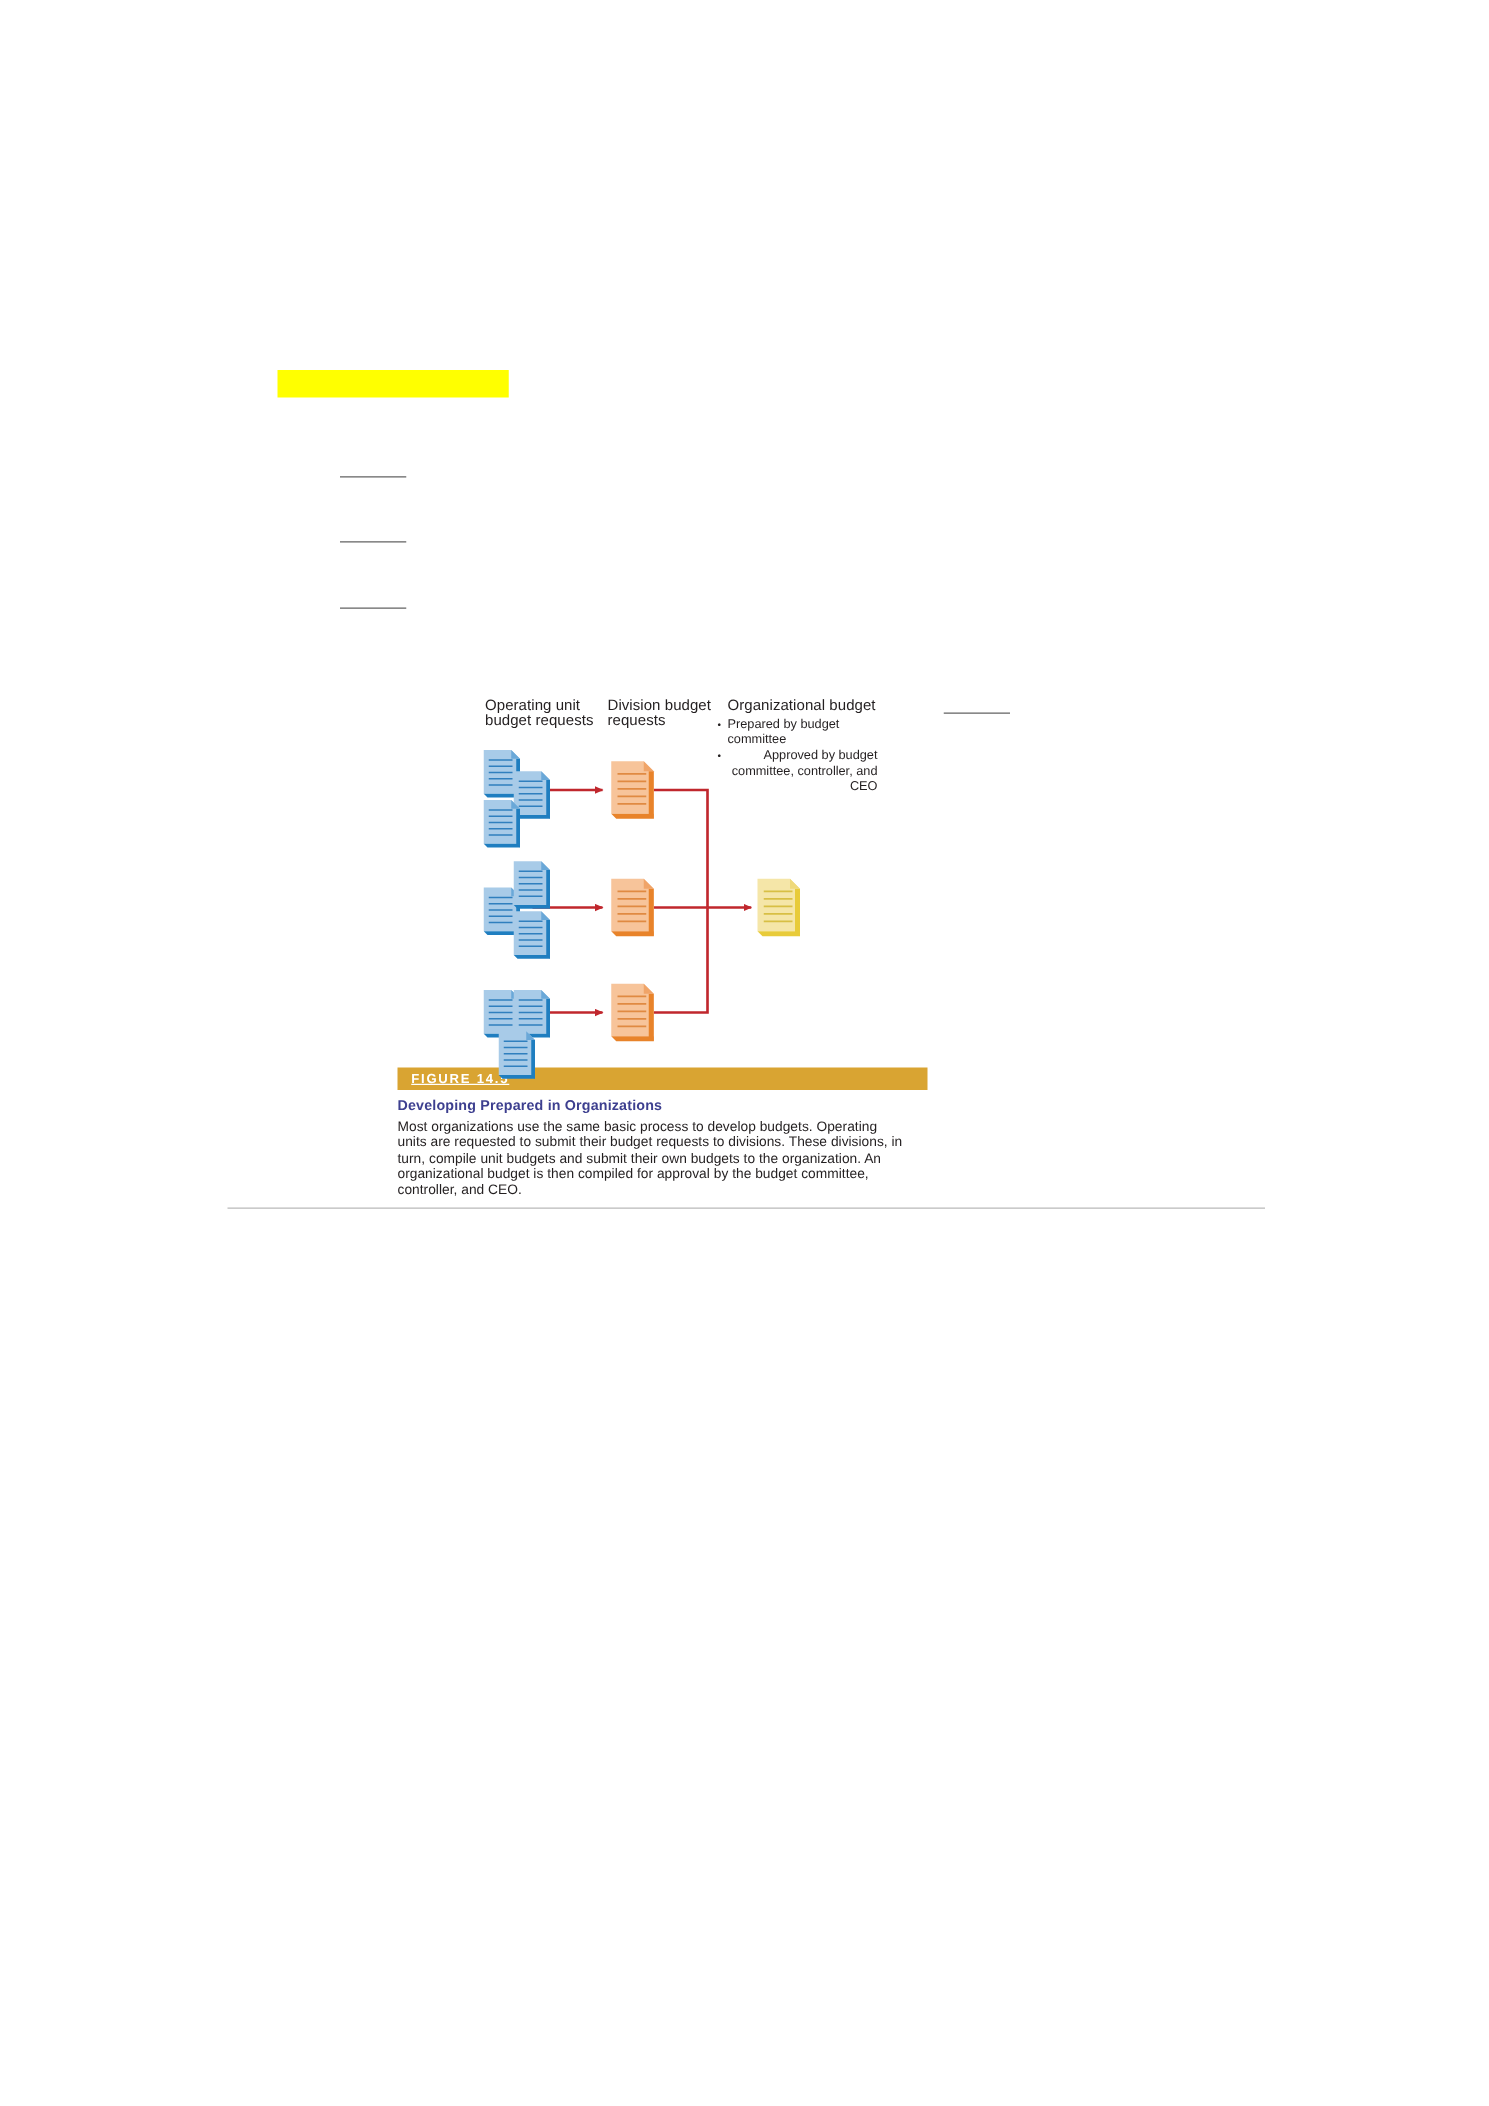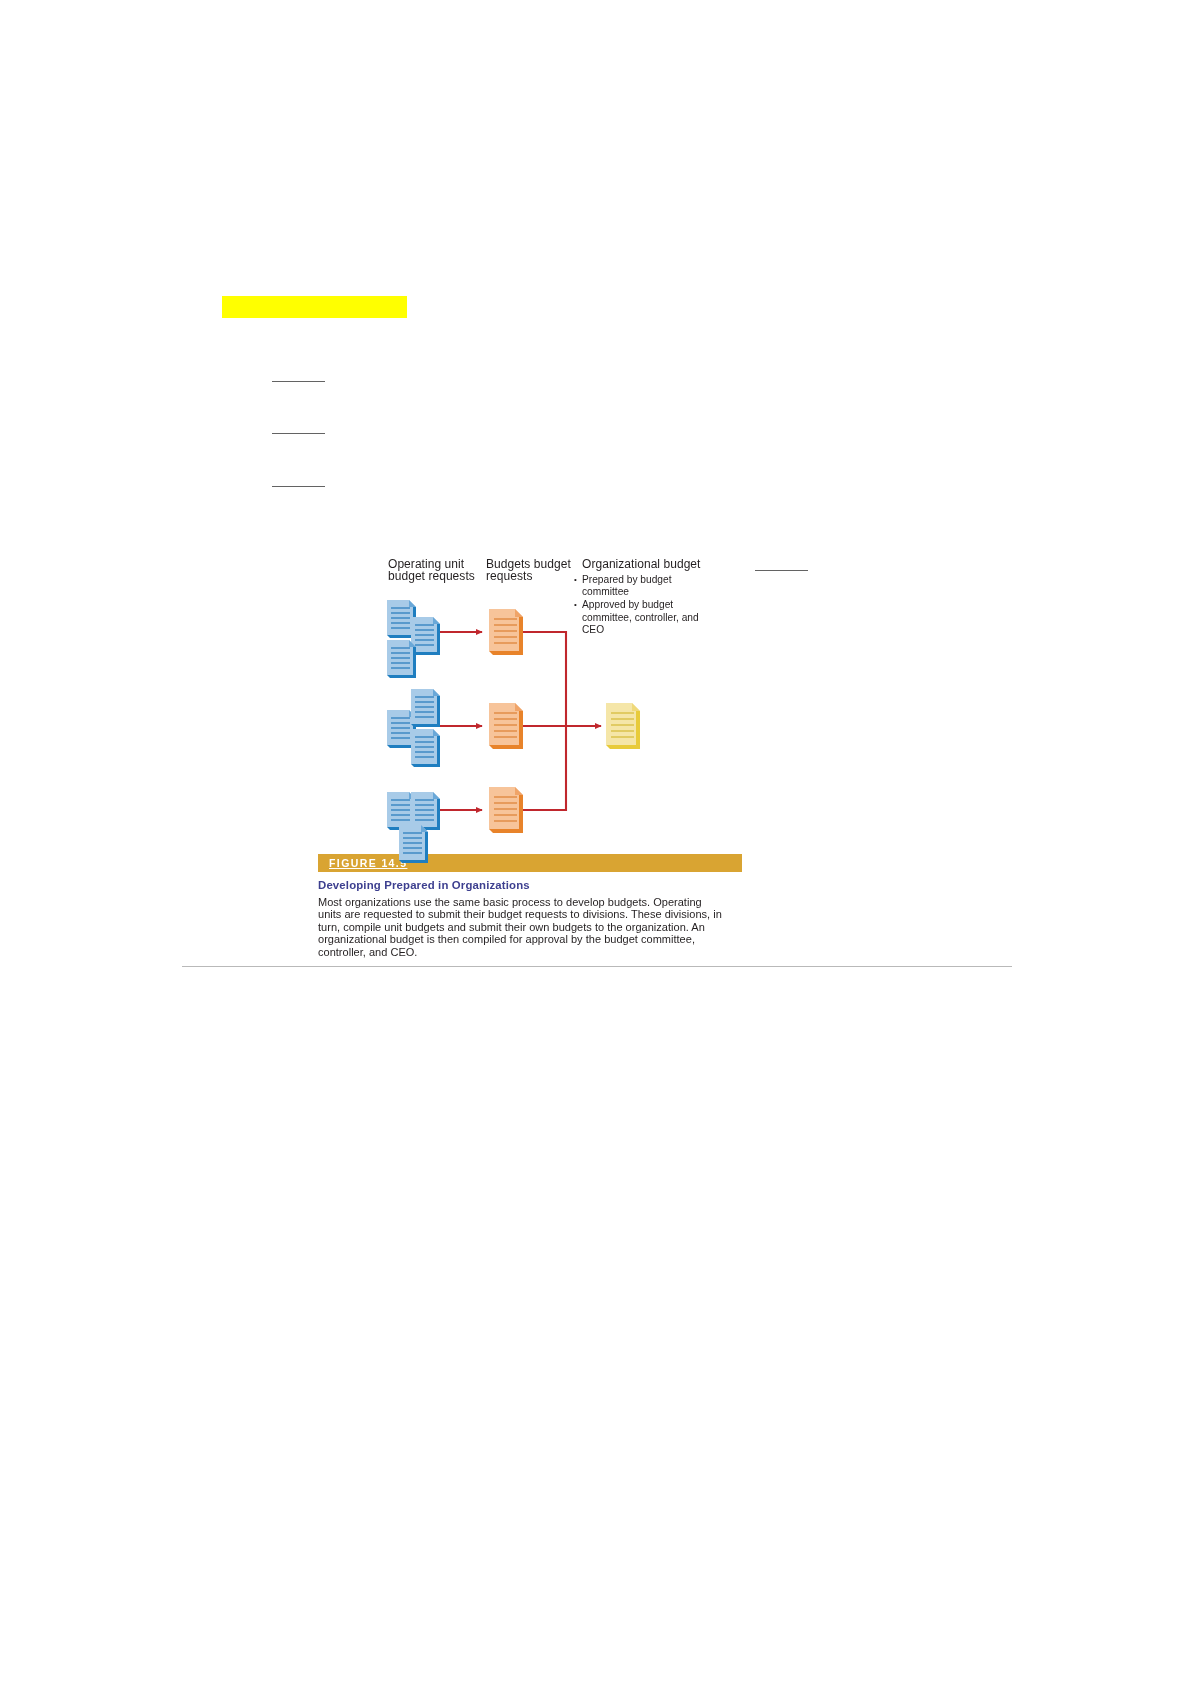--- a/index.html
+++ b/index.html
@@ -88,21 +88,21 @@
     padding: 0;
     list-style: none;
   }
   .bullets li {
     position: relative;
     padding-left: 8px;
     font-size: 10.2px;
     line-height: 12.2px;
     color: #231f20;
   }
-  .bullets li + li { margin-top: 1px; }
+  .bullets li + li { margin-top: 1px; text-align: right; }
   .bullets li::before {
     content: "\2022";
     position: absolute;
     left: 0;
     top: -0.5px;
     font-size: 8px;
     color: #231f20;
   }
 
   
@@ -167,21 +167,21 @@
   <div class="rule rule-b"></div>
   <div class="rule rule-c"></div>
   <div class="rule rule-d"></div>
 
   <div class="figure">
 
     <div class="diagram">
 
       <div class="col-head col-head-1">Operating unit
 budget requests</div>
-      <div class="col-head col-head-2">Budgets budget
+      <div class="col-head col-head-2">Division budget
 requests</div>
       <div class="col-head col-head-3">Organizational budget</div>
 
       <ul class="bullets">
         <li>Prepared by budget committee</li>
         <li>Approved by budget committee, controller, and CEO</li>
       </ul>
 
       <svg class="conn" viewBox="0 0 424 300">
         <defs>

